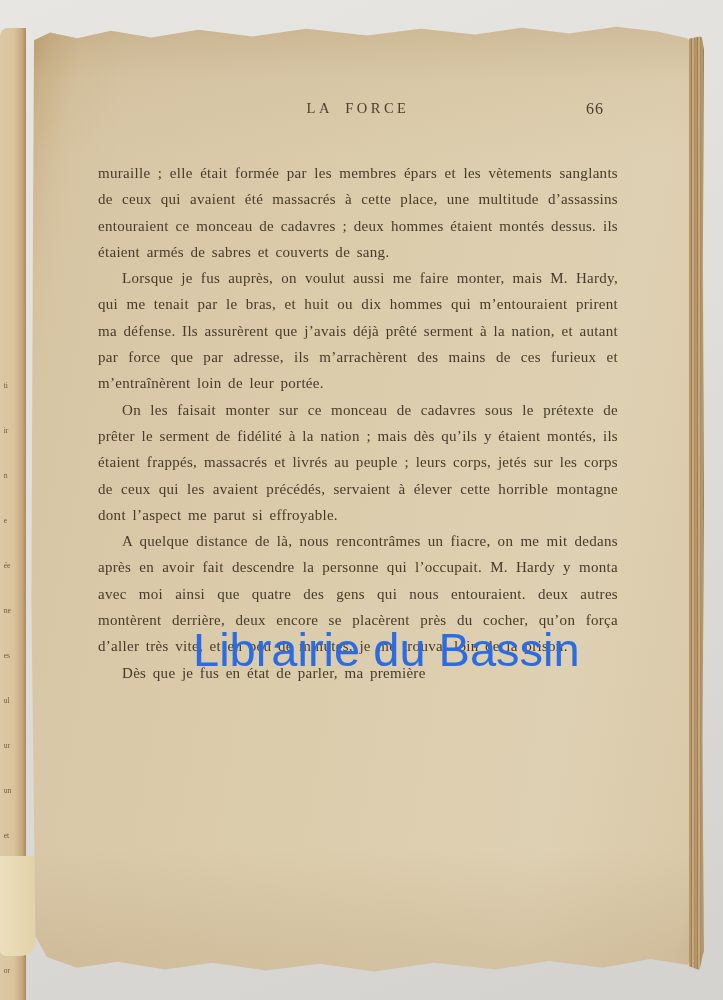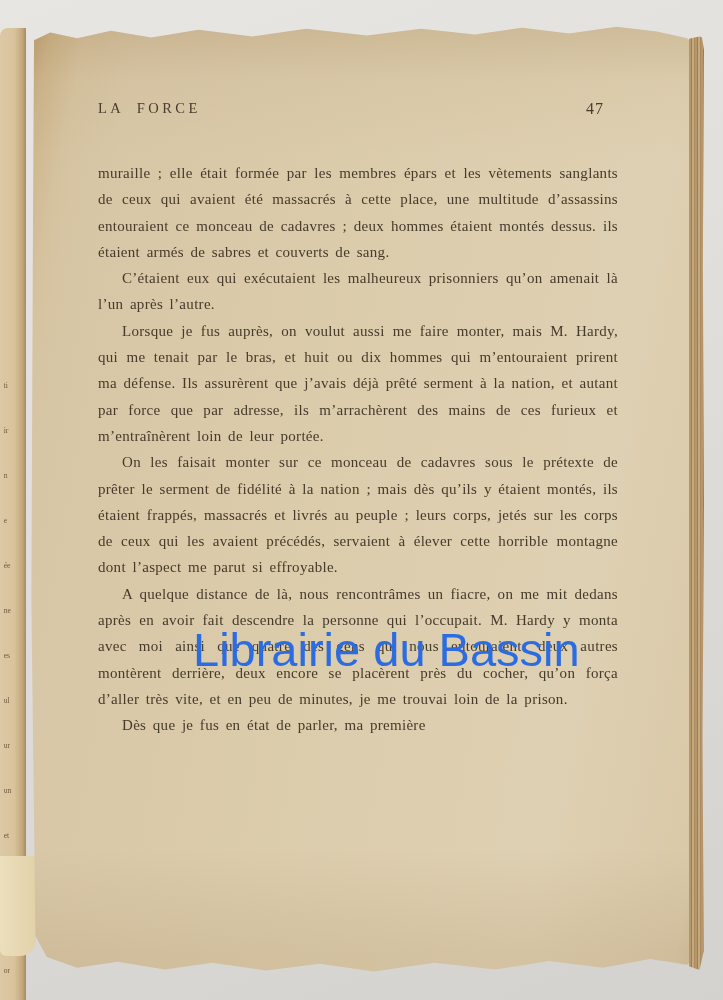--- a/index.html
+++ b/index.html
@@ -57,21 +57,21 @@
     border-radius:0 6px 6px 0;
   }
 
   .page-content{position:absolute;left:68px;top:78px;width:520px;}
 
   .running-header{
     display:flex;align-items:baseline;position:relative;
     height:34px;color:#4a3d2e;
   }
   .running-title{
-    position:absolute;left:0;right:0;
+    position:absolute;left:0;right:0;text-align:center;
     font-size:14.5px;letter-spacing:3.5px;word-spacing:6px;
   }
   .page-number{position:absolute;right:14px;font-size:16px;letter-spacing:1px;}
 
   .body-text{
     margin-top:26px;
     font-size:15px;line-height:26.3px;color:#463a2b;
     text-align:justify;
     letter-spacing:.3px;word-spacing:2.5px;
   }
@@ -108,26 +108,25 @@
       <span>le</span>
     </div>
 
   <div class="under-pages"></div>
 
   <div class="page">
     <div class="page-content">
 
       <div class="running-header">
         <span class="running-title">LA FORCE</span>
-        <span class="page-number">47</span>
+        <span class="page-number">66</span>
       </div>
 
       <div class="body-text">
           <p>muraille ; elle était formée par les membres épars et les vètements sanglants de ceux qui avaient été massacrés à cette place, une multitude d’assassins entouraient ce monceau de cadavres ; deux hommes étaient montés dessus. ils étaient armés de sabres et couverts de sang.</p>
-          <p class="indent">C’étaient eux qui exécutaient les malheureux prisonniers qu’on amenait là l’un après l’autre.</p>
           <p class="indent">Lorsque je fus auprès, on voulut aussi me faire monter, mais M. Hardy, qui me tenait par le bras, et huit ou dix hommes qui m’entouraient prirent ma défense. Ils assurèrent que j’avais déjà prêté serment à la nation, et autant par force que par adresse, ils m’arrachèrent des mains de ces furieux et m’entraînèrent loin de leur portée.</p>
           <p class="indent">On les faisait monter sur ce monceau de cadavres sous le prétexte de prêter le serment de fidélité à la nation ; mais dès qu’ils y étaient montés, ils étaient frappés, massacrés et livrés au peuple ; leurs corps, jetés sur les corps de ceux qui les avaient précédés, servaient à élever cette horrible montagne dont l’aspect me parut si effroyable.</p>
           <p class="indent">A quelque distance de là, nous rencontrâmes un fiacre, on me mit dedans après en avoir fait descendre la personne qui l’occupait. M. Hardy y monta avec moi ainsi que quatre des gens qui nous entouraient. deux autres montèrent derrière, deux encore se placèrent près du cocher, qu’on força d’aller très vite, et en peu de minutes, je me trouvai loin de la prison.</p>
           <p class="indent">Dès que je fus en état de parler, ma première</p>
         </div>
 
     </div>
   </div>
 
   <div class="stack-edge"></div>

